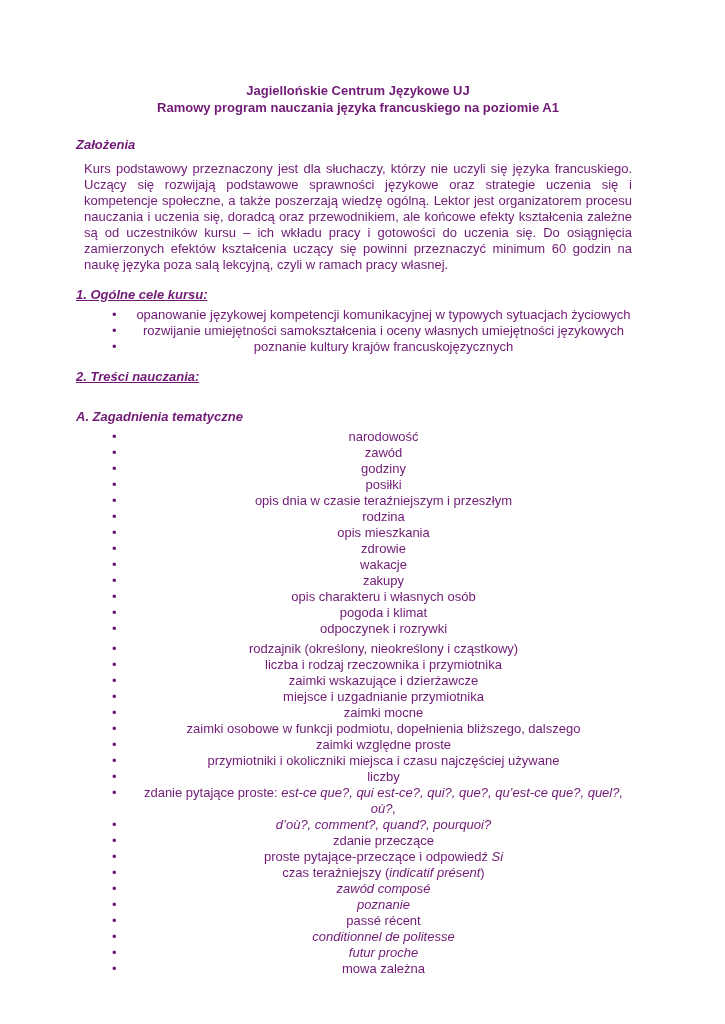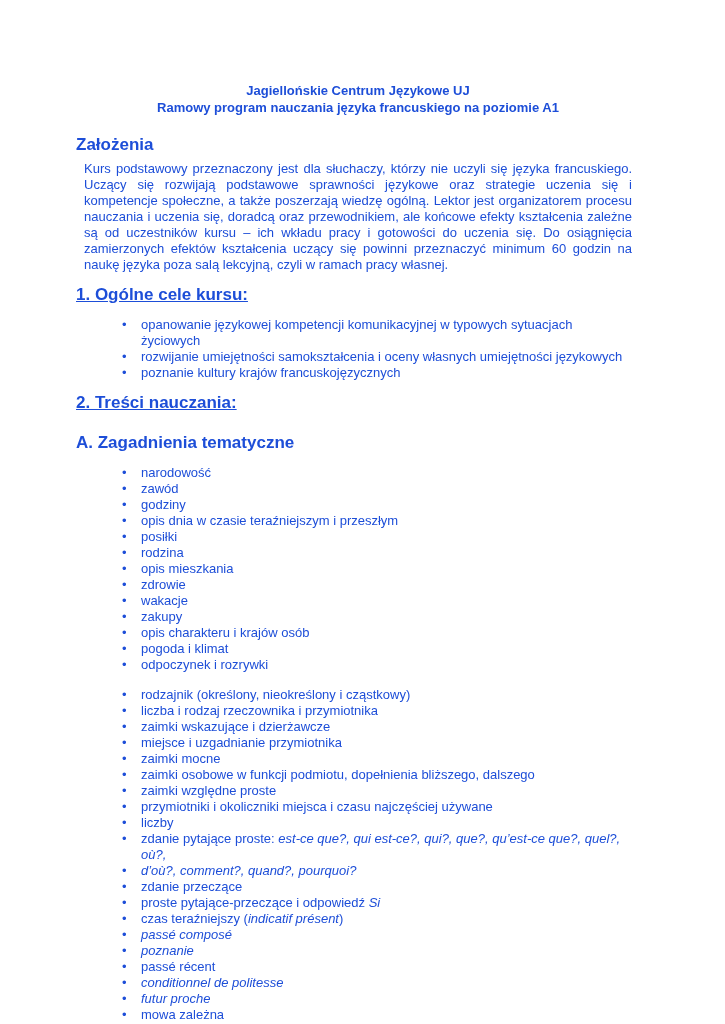--- a/index.html
+++ b/index.html
@@ -5,56 +5,58 @@
   html, body {
     margin: 0;
     padding: 0;
     background: #ffffff;
   }
   .page {
     position: relative;
     width: 725px;
     height: 1024px;
     background: #ffffff;
-    color: #1d4ed8;
+    color: #701a75;
     font-family: "Liberation Sans", sans-serif;
     font-size: 13px;
     line-height: 16px;
     box-sizing: border-box;
     padding: 82px 85px 0 76px;
     overflow: hidden;
   }
   .doc-header {
     text-align: center;
     font-weight: bold;
     line-height: 17px;
     margin-bottom: 21px;
   }
   h2, h3 {
-    font-size: 17px;
+    font-size: 13px;
     line-height: 16px;
     font-weight: bold;
     margin: 0;
+    font-style: italic;
   }
   h2.plain { margin: 0; }
   h2.underlined {
     text-decoration: underline;
     margin: 14px 0 0 0;
   }
   h3.sub {
     margin: 24px 0 1px 0;
   }
   p.body-text {
     margin: 8px;
     text-align: justify;
   }
   ul.bullet-list {
     list-style: none;
-    margin: 14px;
+    margin: 4px;
     padding: 0;
+    text-align: center;
   }
   ul.bullet-list li {
     position: relative;
     padding-left: 51px;
     line-height: 16px;
   }
   ul.bullet-list li::before {
     content: "\2022";
     position: absolute;
     left: 32px;
@@ -87,48 +89,48 @@
   </section>
 
   <section>
     <h2 class="underlined">2. Treści nauczania:</h2>
 
     <h3 class="sub">A. Zagadnienia tematyczne</h3>
     <ul class="bullet-list">
         <li><span>narodowość</span></li>
         <li><span>zawód</span></li>
         <li><span>godziny</span></li>
+        <li><span>posiłki</span></li>
         <li><span>opis dnia w czasie teraźniejszym i przeszłym</span></li>
-        <li><span>posiłki</span></li>
         <li><span>rodzina</span></li>
         <li><span>opis mieszkania</span></li>
         <li><span>zdrowie</span></li>
         <li><span>wakacje</span></li>
         <li><span>zakupy</span></li>
-        <li><span>opis charakteru i krajów osób</span></li>
+        <li><span>opis charakteru i własnych osób</span></li>
         <li><span>pogoda i klimat</span></li>
         <li><span>odpoczynek i rozrywki</span></li>
       </ul>
 
     <ul class="bullet-list">
         <li><span>rodzajnik (określony, nieokreślony i cząstkowy)</span></li>
         <li><span>liczba i rodzaj rzeczownika i przymiotnika</span></li>
         <li><span>zaimki wskazujące i dzierżawcze</span></li>
         <li><span>miejsce i uzgadnianie przymiotnika</span></li>
         <li><span>zaimki mocne</span></li>
         <li><span>zaimki osobowe w funkcji podmiotu, dopełnienia bliższego, dalszego</span></li>
         <li><span>zaimki względne proste</span></li>
         <li><span>przymiotniki i okoliczniki miejsca i czasu najczęściej używane</span></li>
         <li><span>liczby</span></li>
         <li><span>zdanie pytające proste: </span><em>est-ce que?,  qui est-ce?,  qui?,  que?,  qu’est-ce que?, quel?, où?,</em></li>
         <li><em>d’où?, comment?, quand?, pourquoi?</em></li>
         <li><span>zdanie przeczące</span></li>
         <li><span>proste pytające-przeczące i odpowiedź </span><em>Si</em></li>
         <li><span>czas teraźniejszy (</span><em>indicatif présent</em><span>)</span></li>
-        <li><em>passé composé</em></li>
+        <li><em>zawód composé</em></li>
         <li><em>poznanie</em></li>
         <li><span>passé récent</span></li>
         <li><em>conditionnel de politesse</em></li>
         <li><em>futur proche</em></li>
         <li><span>mowa zależna</span></li>
       </ul>
   </section>
 
 </div>
 

